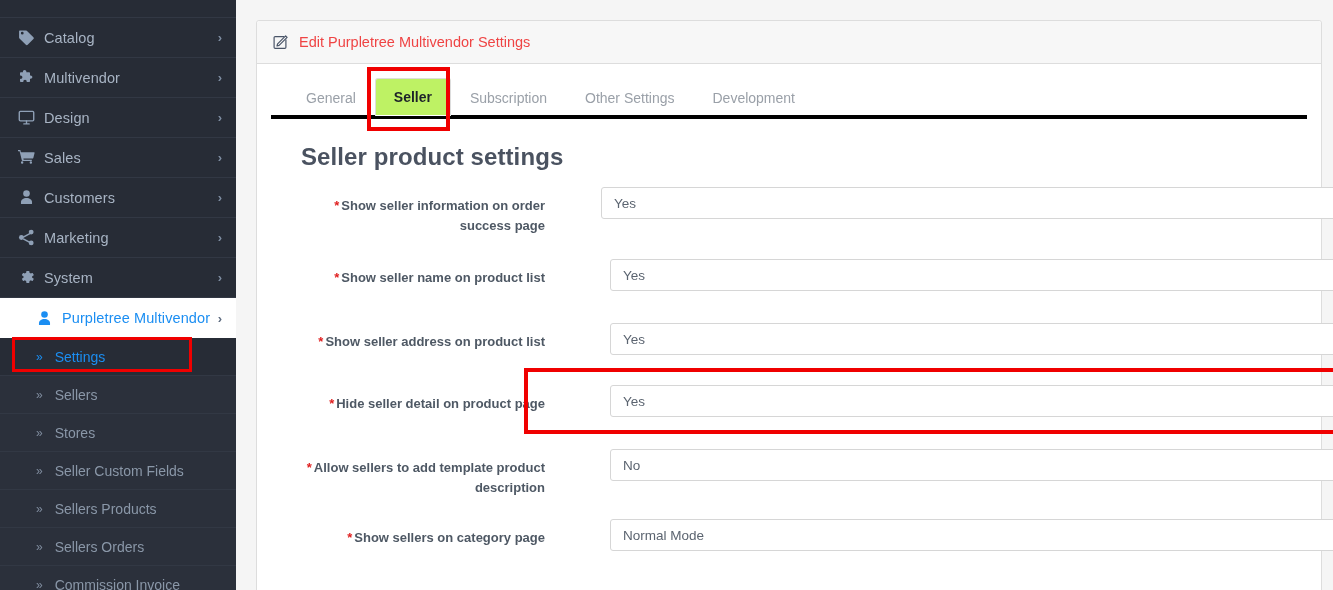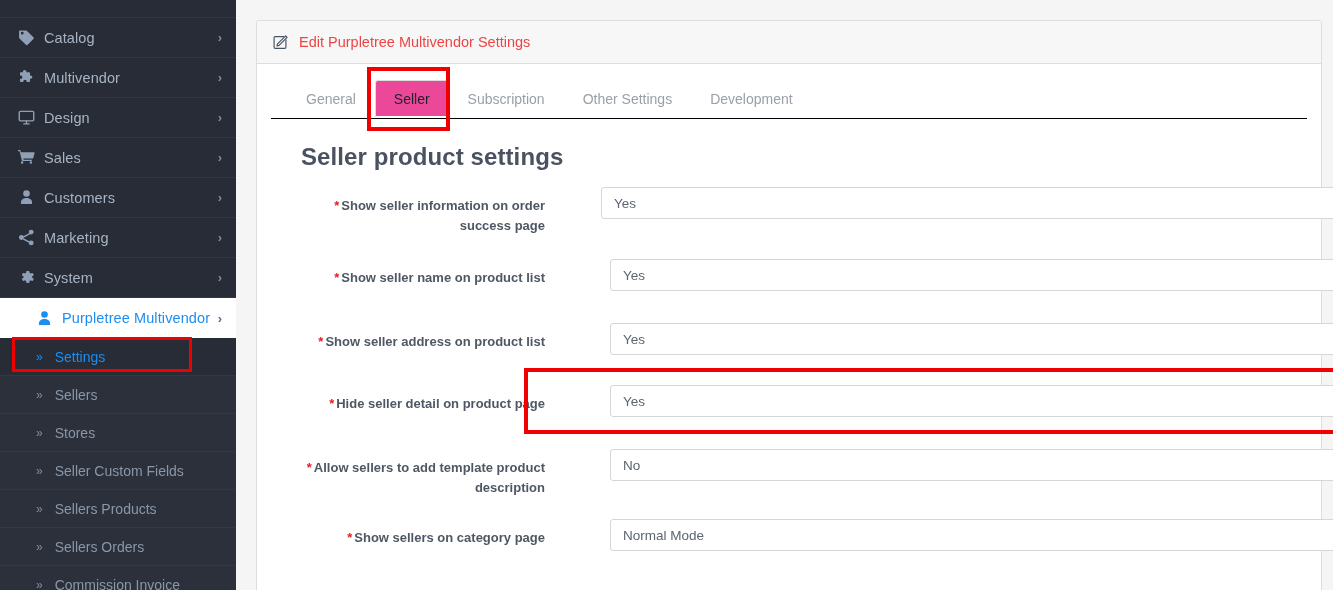--- a/index.html
+++ b/index.html
@@ -133,42 +133,42 @@
   #panel-title {
     font-size: 14.5px;
     color: #ef4444;
   }
 
   #panel-body { padding: 14px 14px 0 14px; }
 
   
   .tabs {
     display: flex;
-    align-items: center;
-    border-bottom: 1px solid #000000;
+    align-items: flex-end;
+    border-bottom: 4px solid #000000;
     height: 41px;
     padding-left: 16px;
     position: relative;
   }
   .tab {
     padding: 10px 18px 9px 18px;
     font-size: 14px;
     color: #9aa0a8;
     cursor: pointer;
     border: 1px solid transparent;
     border-bottom: none;
     margin-bottom: -1px;
     line-height: 1.2;
     background: transparent;
     white-space: nowrap;
   }
   .tab.active {
     color: #1d2129;
-    font-weight: normal;
-    background: #ec4899;
+    font-weight: bold;
+    background: #bef264;
     border: 1px solid #dddddd;
     border-bottom: 1px solid #ffffff;
     border-radius: 3px 3px 0 0;
   }
 
   #tab-highlight {
     position: absolute;
     left: 96px; top: -11px;
     width: 83px; height: 64px;
     border: 4px solid #f00000;

